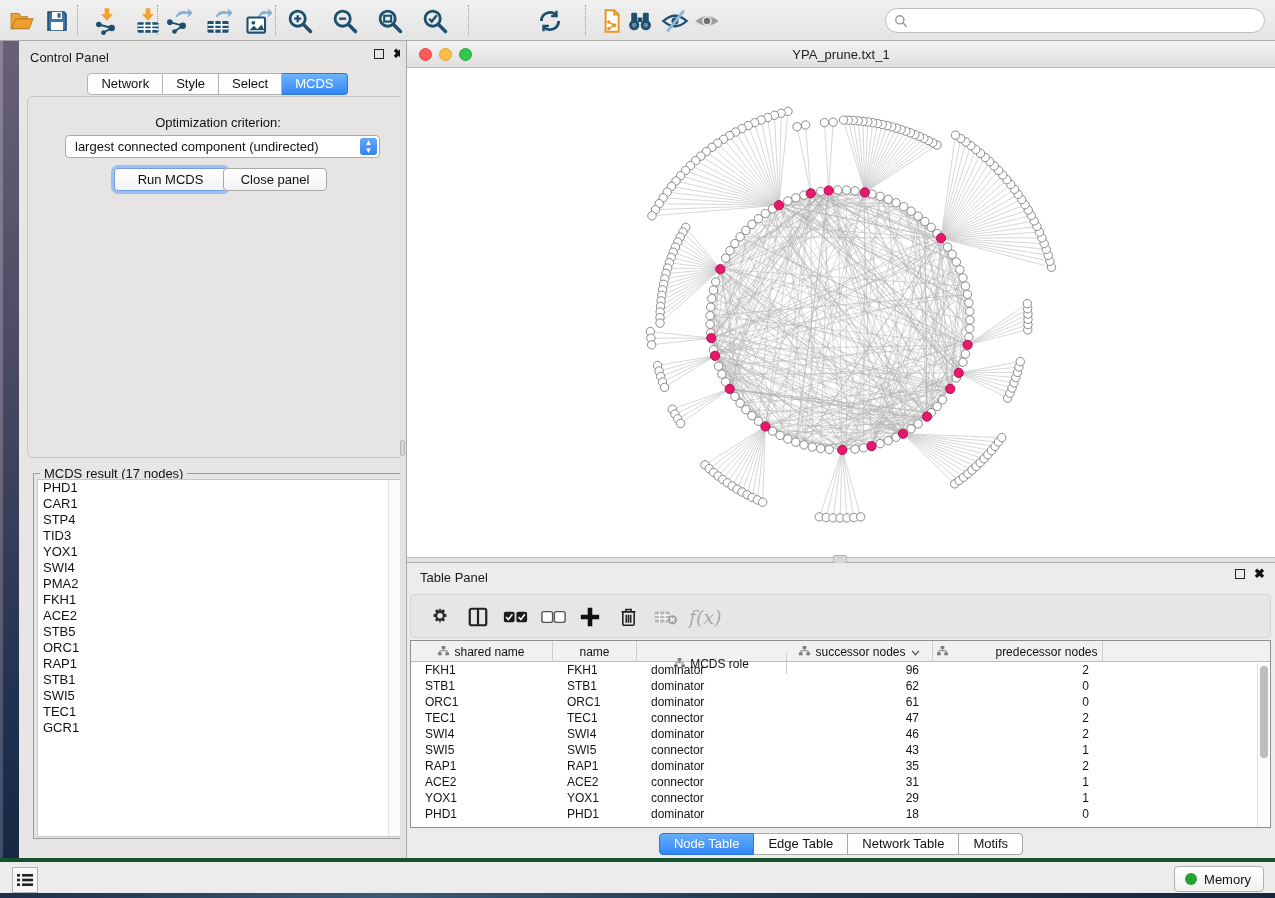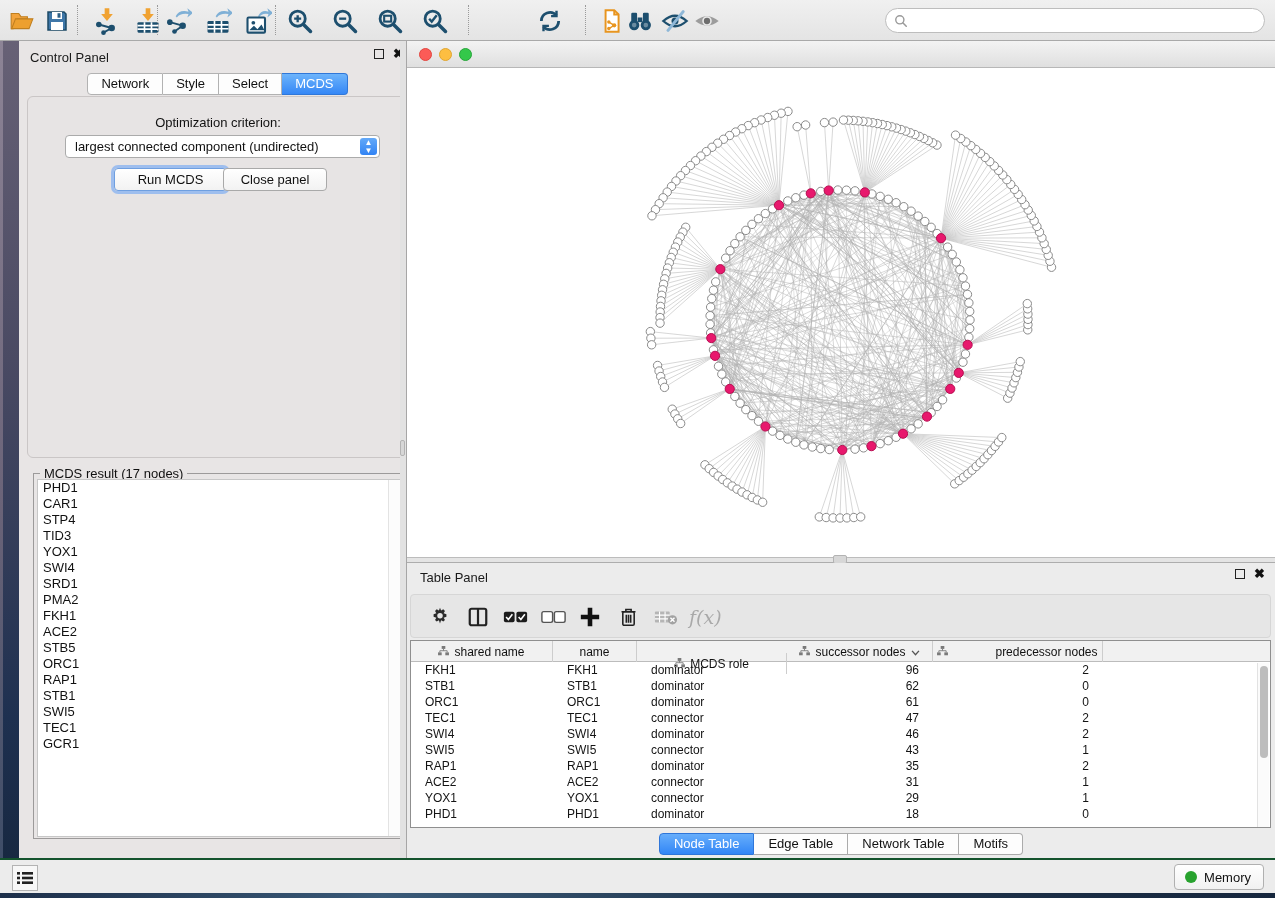--- a/index.html
+++ b/index.html
@@ -116,21 +116,21 @@
 
   #bottom-tabs { position:absolute; left:0; top:270px; width:868px; display:flex; justify-content:center; }
   .bt-tab { height:22px; line-height:20px; padding:0 14px; font-size:13px; background:#fdfdfd;
     border:1px solid #ababab; border-left:none; color:#111; cursor:pointer; }
   .bt-tab:first-child { border-left:1px solid #ababab; border-radius:4px 0 0 4px; }
   .bt-tab:last-child { border-radius:0 4px 4px 0; }
   .bt-tab.active { background:linear-gradient(#67aefb,#3286f6); color:#fff; border-color:#2f76d9; }
 
   
   #status-bar { left:0; top:858px; width:1275px; height:35px; background:#ececec;
-    border-top:2px solid #14532d; }
+    border-top:4px solid #14532d; }
   #list-btn { position:absolute; left:12px; top:5px; width:26px; height:26px; background:#f7f7f7;
     border:1px solid #b3b3b3; display:flex; align-items:center; justify-content:center; cursor:pointer; }
   #memory-btn { position:absolute; right:11px; top:4px; height:26px; padding:0 12px 0 10px;
     background:linear-gradient(#ffffff,#f1f1f1); border:1px solid #b0b0b0; border-radius:4px;
     display:flex; align-items:center; gap:7px; font-size:13px; color:#111; cursor:pointer; }
   #mem-dot { width:12px; height:12px; border-radius:50%; background:#28a22e; }
 </style>
 </head>
 <body>
 
@@ -309,21 +309,20 @@
   <div id="mcds-group">
     <div id="mcds-legend">MCDS result (17 nodes)</div>
     <div id="mcds-list-wrap">
       <div id="mcds-list">
           <div class="mcds-item">PHD1</div>
           <div class="mcds-item">CAR1</div>
           <div class="mcds-item">STP4</div>
           <div class="mcds-item">TID3</div>
           <div class="mcds-item">YOX1</div>
           <div class="mcds-item">SWI4</div>
-          <div class="mcds-item">SRD1</div>
           <div class="mcds-item">PMA2</div>
           <div class="mcds-item">FKH1</div>
           <div class="mcds-item">ACE2</div>
           <div class="mcds-item">STB5</div>
           <div class="mcds-item">ORC1</div>
           <div class="mcds-item">RAP1</div>
           <div class="mcds-item">STB1</div>
           <div class="mcds-item">SWI5</div>
           <div class="mcds-item">TEC1</div>
           <div class="mcds-item">GCR1</div>
@@ -335,20 +334,21 @@
 
 <div id="vsplit" class="abs">
   <div class="grip" id="vgrip"></div>
 </div>
 
 <div id="net-panel" class="abs">
   <div id="net-titlebar">
     <span class="traffic" id="tl-red"></span>
     <span class="traffic" id="tl-yellow"></span>
     <span class="traffic" id="tl-green"></span>
+    <div id="net-title">YPA_prune.txt_1</div>
   </div>
   <div id="net-canvas">
     <svg id="net-svg" width="868" height="489" viewBox="0 0 868 489">
         <g>
           <line x1="313.33436905118276" y1="201.20495329639436" x2="504.1032605559154" y2="360.8316421741288" stroke="#b0b0b0" stroke-width="0.6" opacity="0.8"></line>
           <line x1="313.33436905118276" y1="201.20495329639436" x2="365.533955408442" y2="363.12305263612006" stroke="#b0b0b0" stroke-width="0.6" opacity="0.8"></line>
           <line x1="313.33436905118276" y1="201.20495329639436" x2="496.75505549796605" y2="138.70704832845396" stroke="#b0b0b0" stroke-width="0.6" opacity="0.8"></line>
           <line x1="313.33436905118276" y1="201.20495329639436" x2="304.7730305576461" y2="273.39729673649543" stroke="#b0b0b0" stroke-width="0.6" opacity="0.8"></line>
           <line x1="313.33436905118276" y1="201.20495329639436" x2="422.26468508859676" y2="122.44401590913293" stroke="#b0b0b0" stroke-width="0.6" opacity="0.8"></line>
           <line x1="313.33436905118276" y1="201.20495329639436" x2="338.8247233771584" y2="341.6159431854135" stroke="#b0b0b0" stroke-width="0.6" opacity="0.8"></line>

